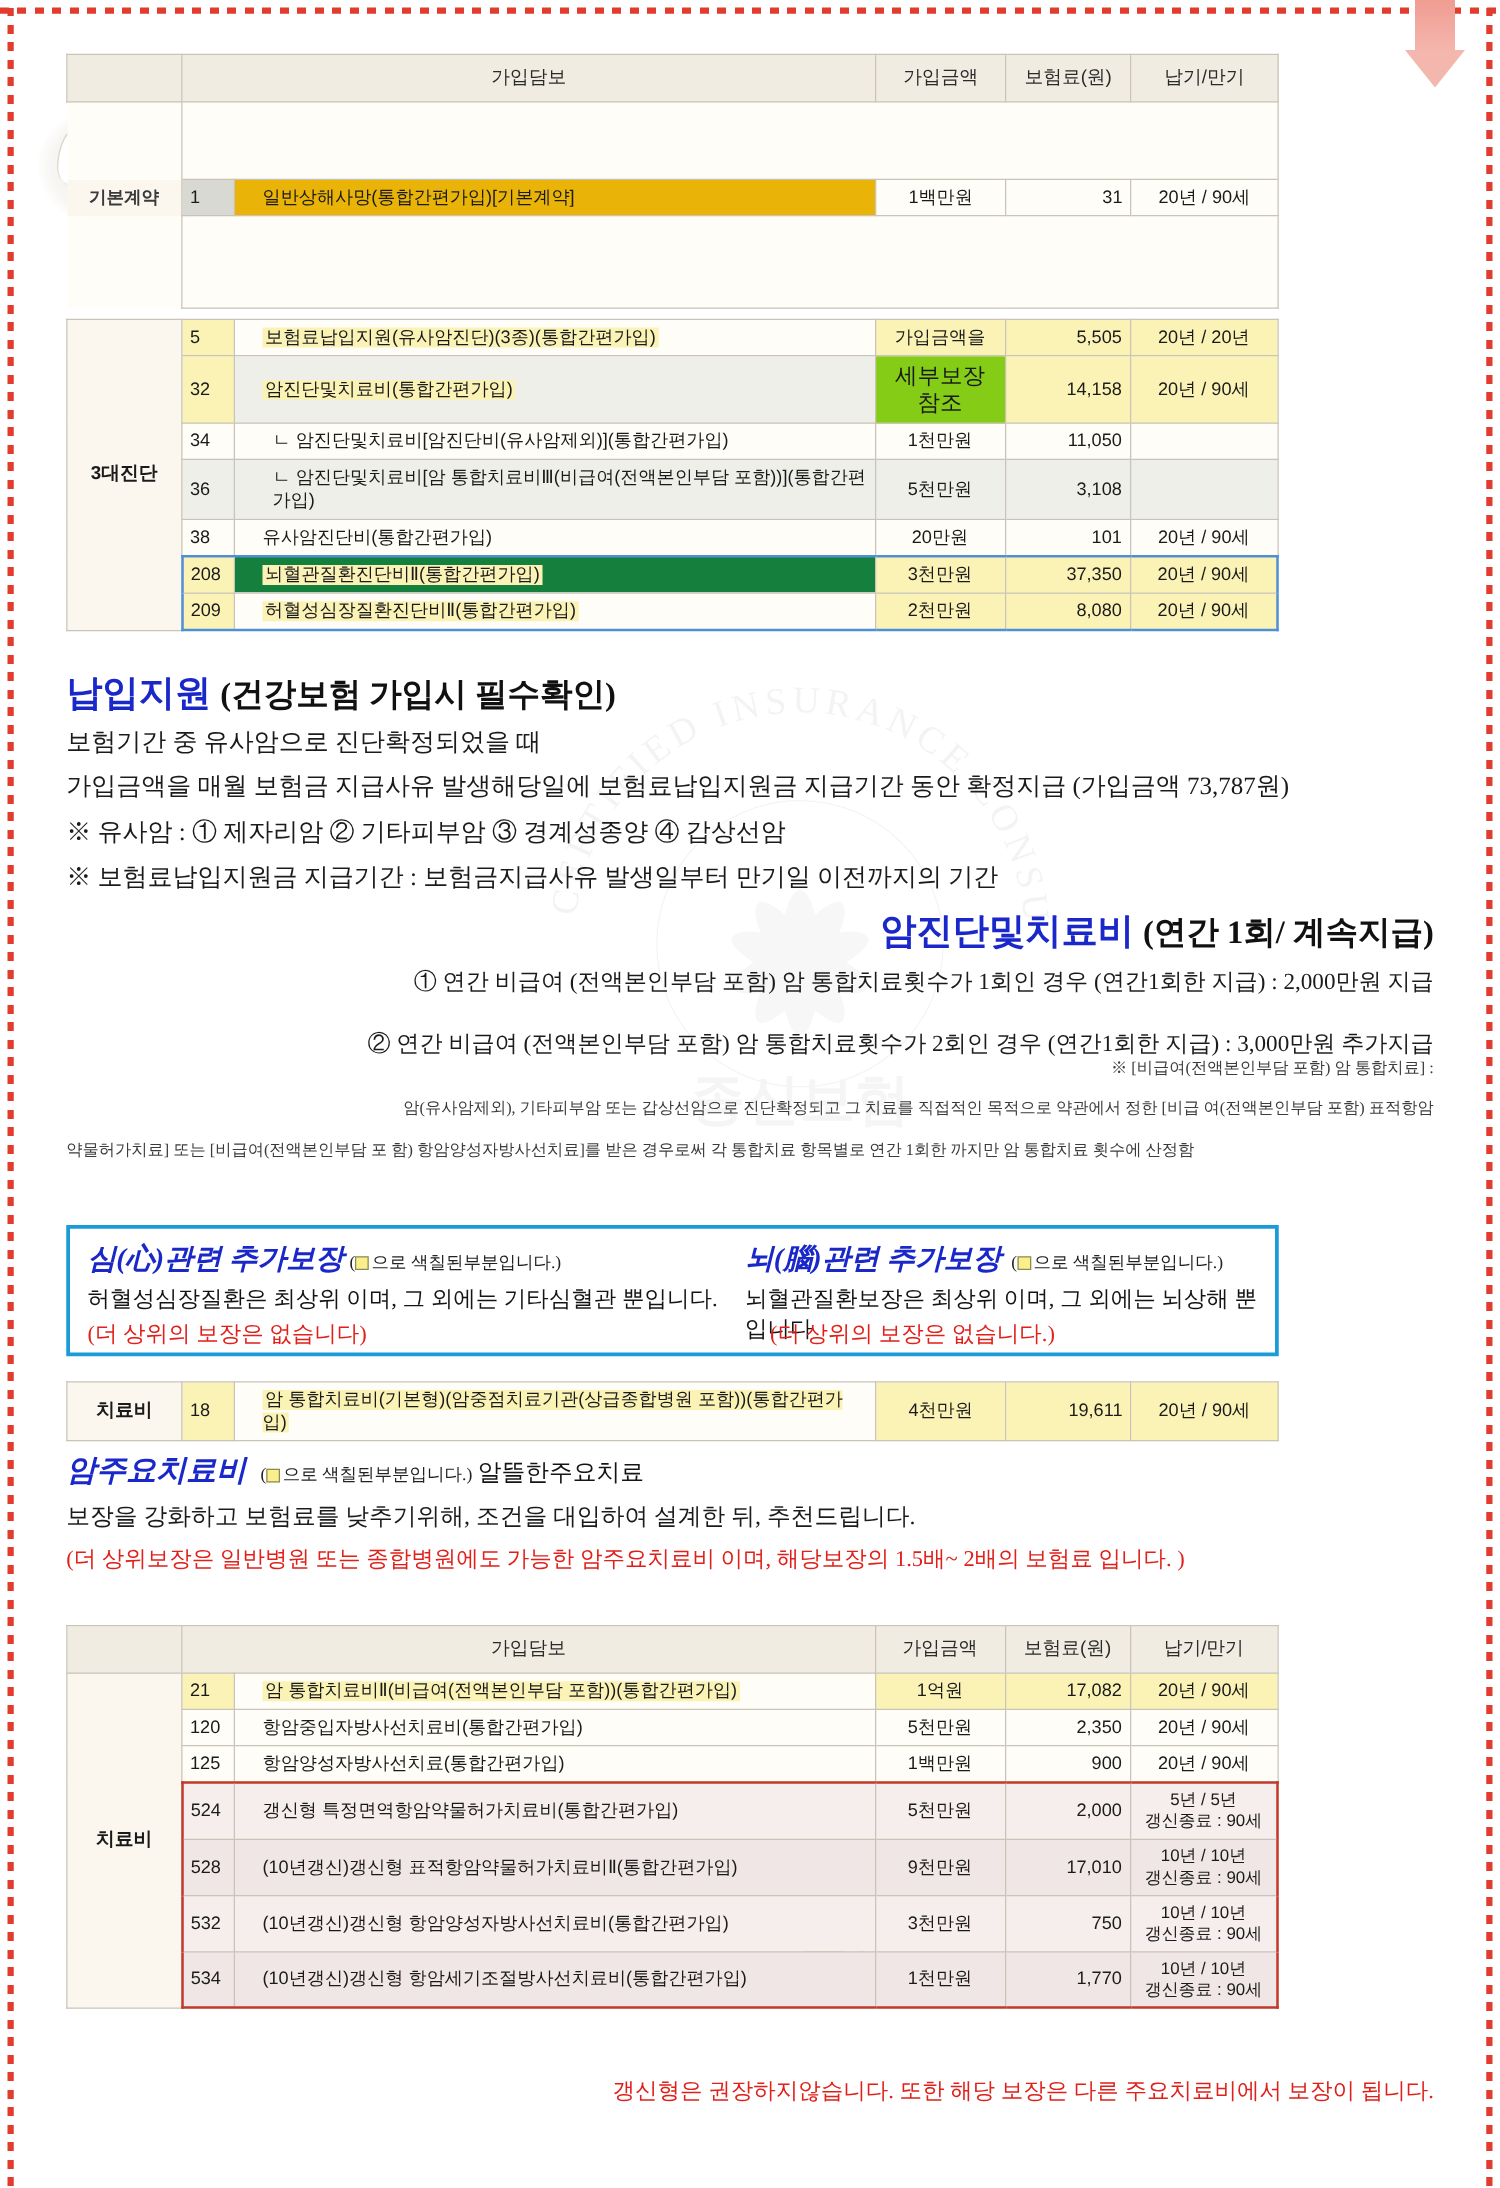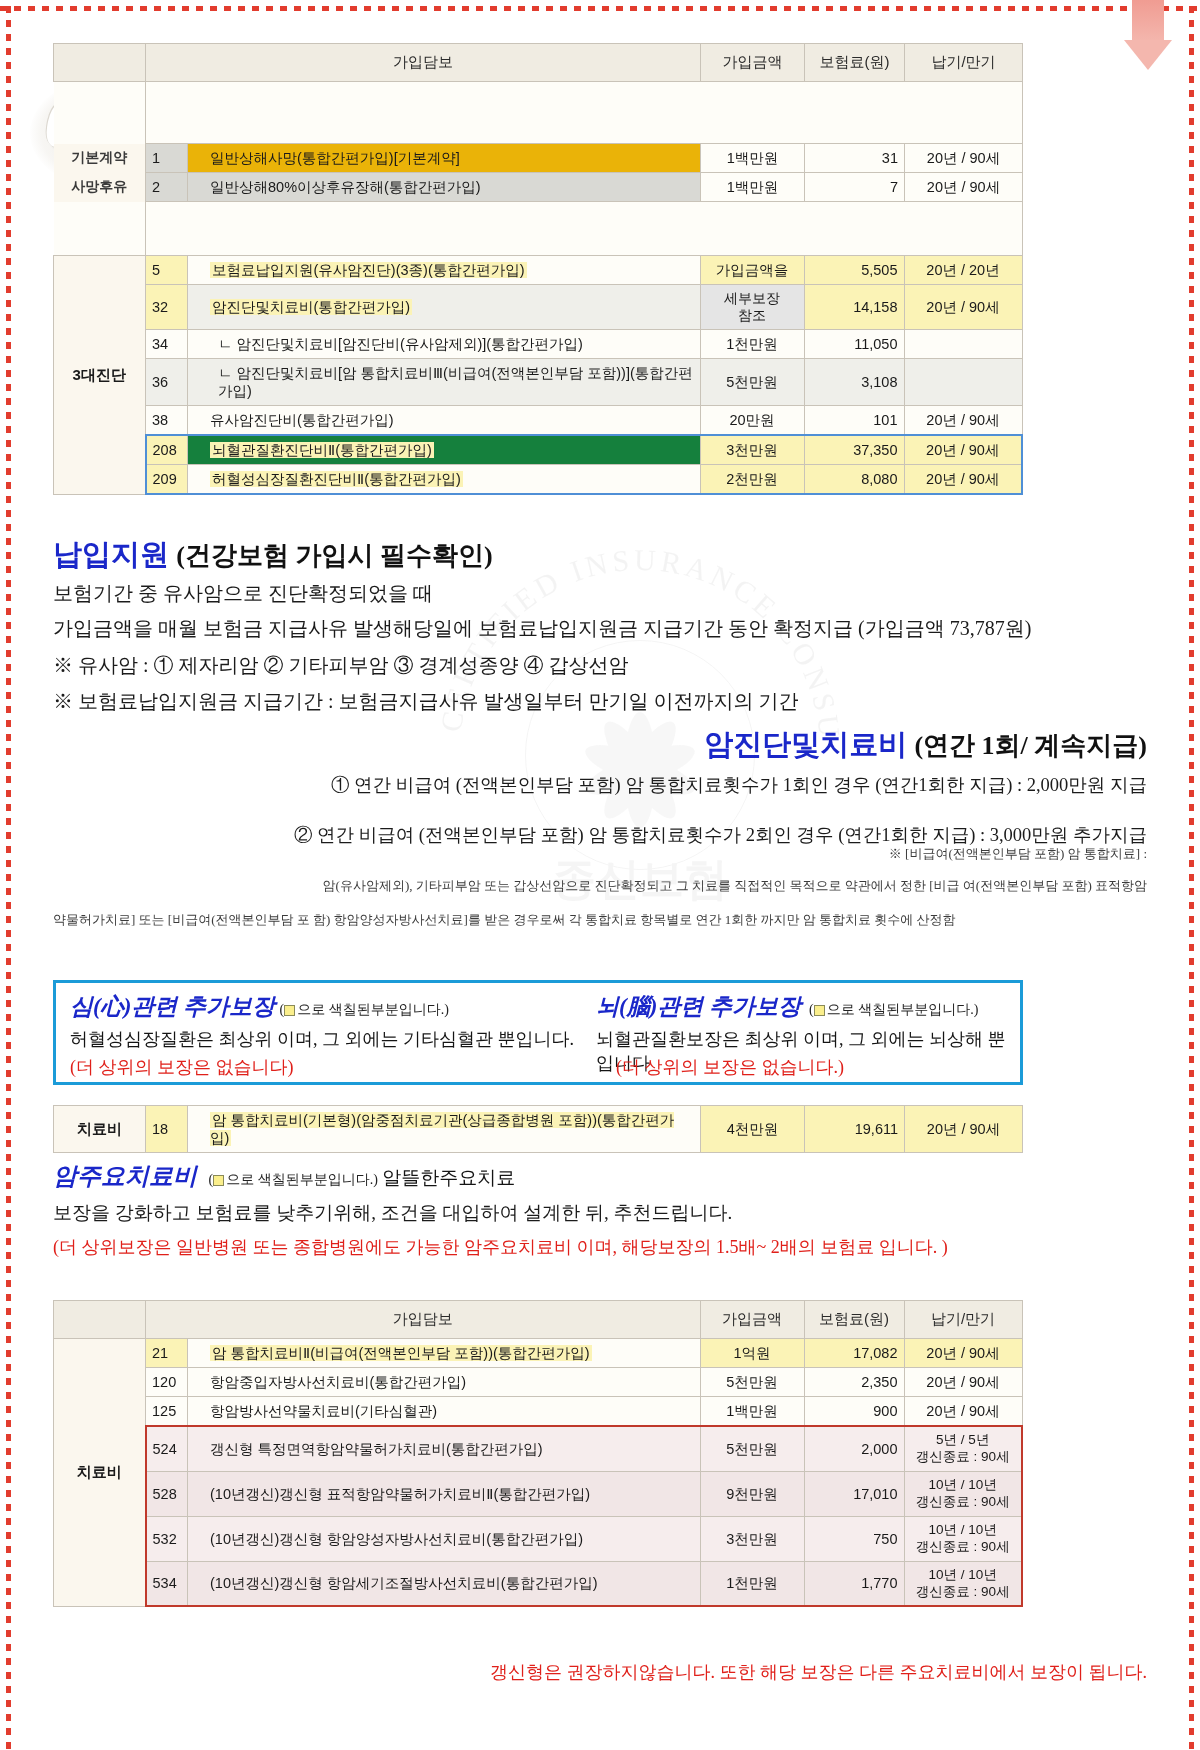--- a/index.html
+++ b/index.html
@@ -283,28 +283,20 @@
           <td colspan="5" style="border-left:1px solid #c9c3b8;border-right:1px solid #c9c3b8;border-top:none;border-bottom:none"></td>
     </tr>
     <tr>
       <td class="cat-cell-1" style="border:none">기본계약</td>
       <td class="col-no" style="background:#d9d9d4">1</td>
       <td class="col-name" style="background:#eab308;padding-left:22px">일반상해사망(통합간편가입)[기본계약]</td>
       <td class="col-amt" style="background:#fefdf8">1백만원</td>
       <td class="col-fee" style="background:#fefdf8">31</td>
       <td class="col-term" style="background:#fefdf8">20년 / 90세</td>
     </tr>
-    <tr>
-      <td class="cat-cell-1" style="border:none">사망후유</td>
-      <td class="col-no" style="background:#d9d9d4">2</td>
-      <td class="col-name" style="background:#d9d9d4;padding-left:22px">일반상해80%이상후유장해(통합간편가입)</td>
-      <td class="col-amt" style="background:#fefdf8">1백만원</td>
-      <td class="col-fee" style="background:#fefdf8">7</td>
-      <td class="col-term" style="background:#fefdf8">20년 / 90세</td>
-    </tr>
     <tr class="t1-emptybot">
       <td style="border:none"></td>
           <td colspan="5" style="border-left:1px solid #c9c3b8;border-right:1px solid #c9c3b8;border-top:none;border-bottom:1px solid #c9c3b8"></td>
     </tr>
   </tbody>
     </table>
 </div>
 
 <div id="tbl2-wrap">
   <table class="cov" id="tbl2">
@@ -321,21 +313,21 @@
       <td rowspan="7" class="col-cat">3대진단</td>
       <td class="col-no hl">5</td>
       <td class="col-name" style="background:#fefdf8;padding-left:22px"><span class="hl-span">보험료납입지원(유사암진단)(3종)(통합간편가입)</span></td>
       <td class="col-amt hl">가입금액을</td>
       <td class="col-fee hl">5,505</td>
       <td class="col-term hl">20년 / 20년</td>
     </tr>
     <tr>
       <td class="col-no hl">32</td>
       <td class="col-name" style="background:#efefea;padding-left:22px"><span class="hl-span">암진단및치료비(통합간편가입)</span></td>
-      <td class="col-amt" style="background:#e5e5e5;font-size:14px;line-height:1.2">세부보장<br>참조</td>
+      <td class="col-amt" style="background:#84cc16;font-size:18px;line-height:1.2">세부보장<br>참조</td>
       <td class="col-fee hl">14,158</td>
       <td class="col-term hl">20년 / 90세</td>
     </tr>
     <tr class="row-odd">
       <td class="col-no">34</td>
       <td class="col-name" style="padding-left:30px">ㄴ 암진단및치료비[암진단비(유사암제외)](통합간편가입)</td>
       <td class="col-amt">1천만원</td>
       <td class="col-fee">11,050</td>
       <td class="col-term"></td>
     </tr>
@@ -465,21 +457,21 @@
     </tr>
     <tr class="row-odd">
       <td class="col-no">120</td>
       <td class="col-name" style="padding-left:22px">항암중입자방사선치료비(통합간편가입)</td>
       <td class="col-amt">5천만원</td>
       <td class="col-fee">2,350</td>
       <td class="col-term">20년 / 90세</td>
     </tr>
     <tr class="row-odd">
       <td class="col-no">125</td>
-      <td class="col-name" style="padding-left:22px">항암방사선약물치료비(기타심혈관)</td>
+      <td class="col-name" style="padding-left:22px">항암양성자방사선치료(통합간편가입)</td>
       <td class="col-amt">1백만원</td>
       <td class="col-fee">900</td>
       <td class="col-term">20년 / 90세</td>
     </tr>
 
     <tr class="pinkrow red-box">
       <td class="col-no red-l">524</td>
       <td class="col-name" style="padding-left:22px">갱신형 특정면역항암약물허가치료비(통합간편가입)</td>
       <td class="col-amt">5천만원</td>
       <td class="col-fee">2,000</td>

